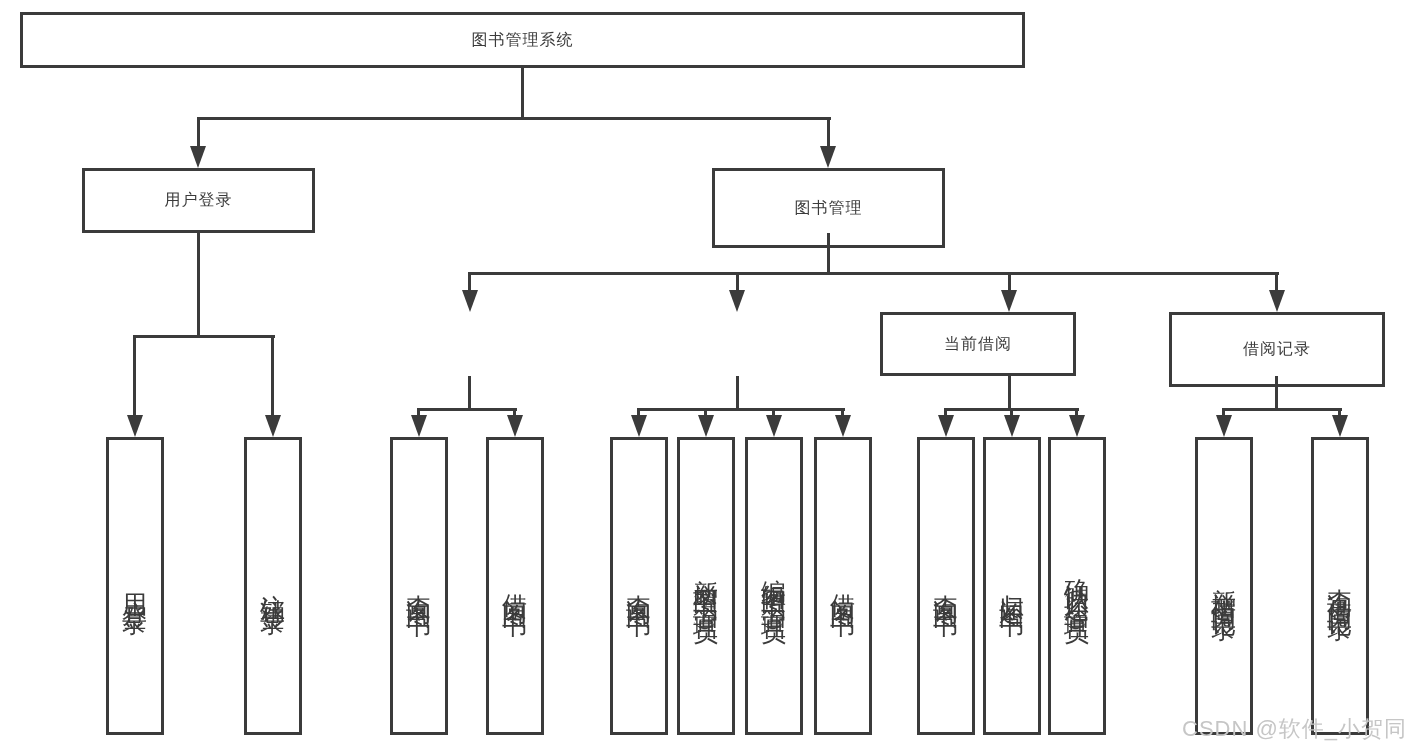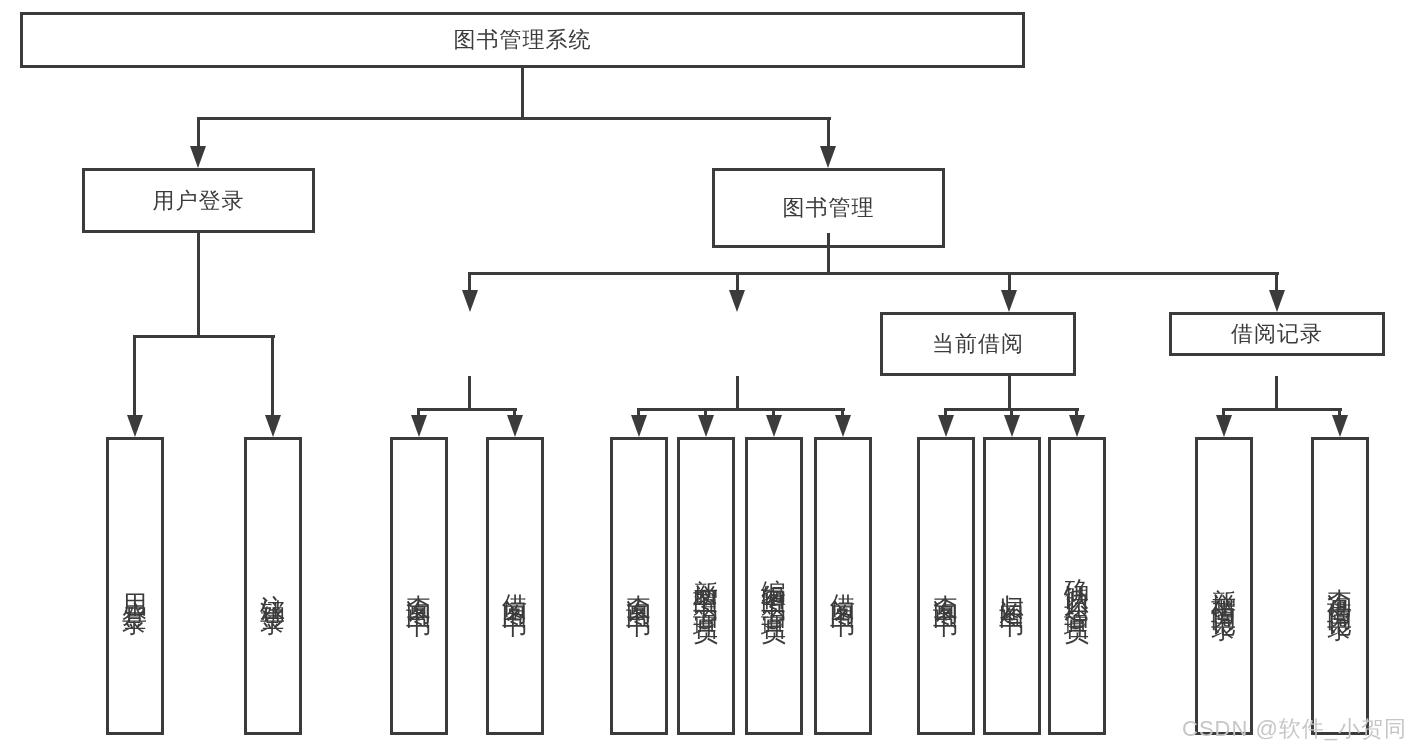--- a/index.html
+++ b/index.html
@@ -10,21 +10,21 @@
   }
   html,body{margin:0;padding:0;background:var(--background);}
   .canvas{
     position:relative;width:1405px;height:747px;background:var(--background);
     font-family:"Liberation Sans",sans-serif;color:var(--text);overflow:hidden;
   }
   .box{
     position:absolute;box-sizing:border-box;border:3px solid var(--line);
     background:#ffffff;display:flex;align-items:center;justify-content:center;
   }
-  .box.h{font-size:22px;letter-spacing:1px;white-space:nowrap;}
+  .box.h{font-size:16px;letter-spacing:1px;white-space:nowrap;}
   .box.v{
     display:block;writing-mode:vertical-rl;text-orientation:mixed;
     font-size:25px;letter-spacing:6px;line-height:52px;text-align:center;
   }
   .vline,.hline{position:absolute;background:var(--line);}
   .arrow{
     position:absolute;width:0;height:0;
     border-left:8px solid transparent;border-right:8px solid transparent;
     border-top:22px solid var(--line);
   }
@@ -62,21 +62,21 @@
   <div class="vline" style="left:468px;top:272px;width:3px;height:20px"></div>
   <div class="arrow" style="left:462px;top:290px"></div>
   <div class="vline" style="left:736px;top:272px;width:3px;height:20px"></div>
   <div class="arrow" style="left:729px;top:290px"></div>
   <div class="vline" style="left:1008px;top:272px;width:3px;height:20px"></div>
   <div class="arrow" style="left:1001px;top:290px"></div>
   <div class="vline" style="left:1275px;top:272px;width:3px;height:20px"></div>
   <div class="arrow" style="left:1269px;top:290px"></div>
 
   <div class="box h" style="left:880px;top:312px;width:196px;height:64px">当前借阅</div>
-  <div class="box h" style="left:1169px;top:312px;width:216px;height:44px">借阅记录</div>
+  <div class="box h" style="left:1169px;top:312px;width:216px;height:75px">借阅记录</div>
 
   <div class="vline" style="left:468px;top:376px;width:3px;height:32px"></div>
   <div class="hline" style="left:417px;top:408px;width:100px;height:3px"></div>
   <div class="vline" style="left:417px;top:408px;width:3px;height:9px"></div>
   <div class="arrow" style="left:411px;top:415px"></div>
   <div class="vline" style="left:513px;top:408px;width:3px;height:9px"></div>
   <div class="arrow" style="left:507px;top:415px"></div>
 
   <div class="vline" style="left:736px;top:376px;width:3px;height:32px"></div>
   <div class="hline" style="left:637px;top:408px;width:208px;height:3px"></div>

